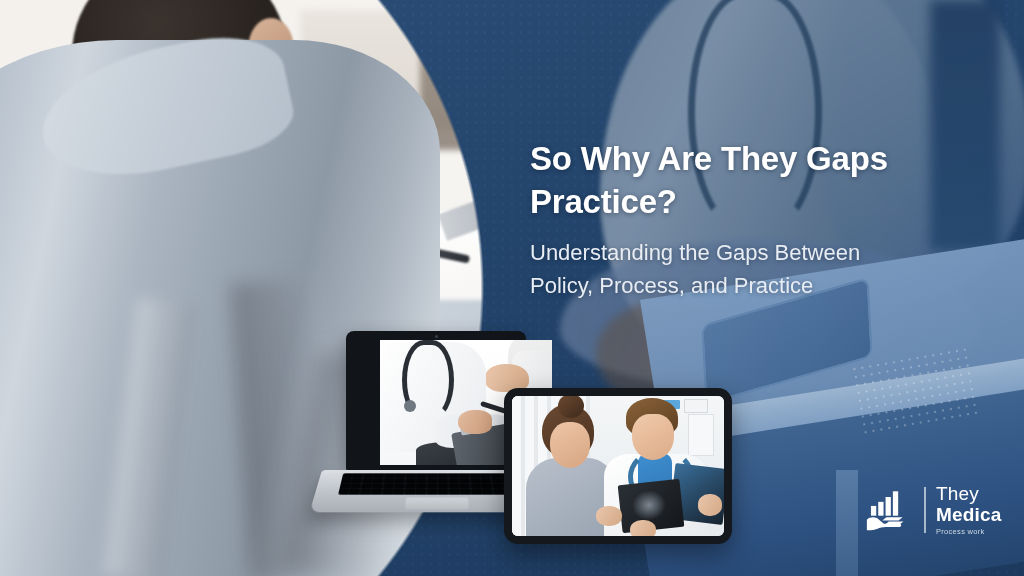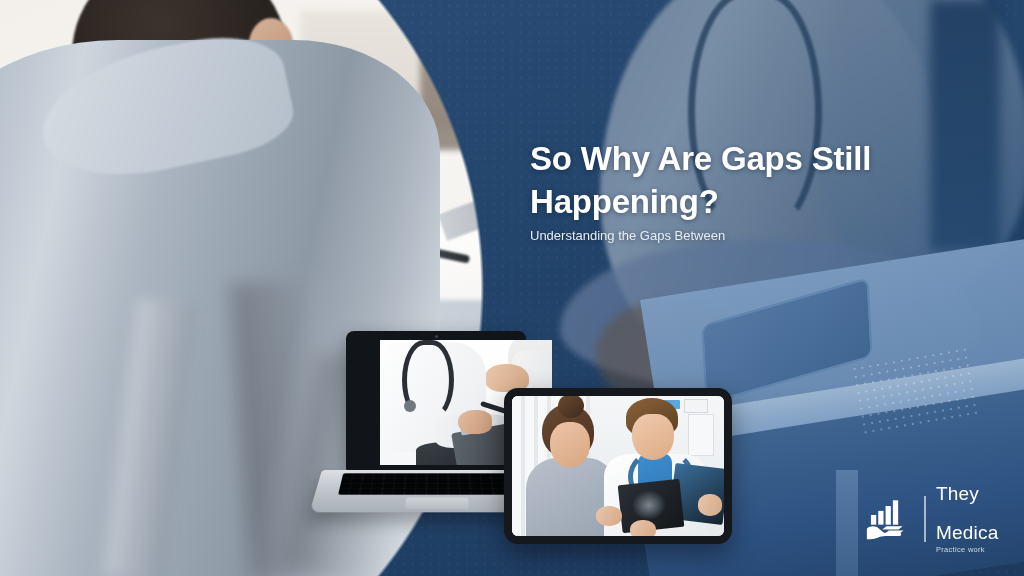--- a/index.html
+++ b/index.html
@@ -408,41 +408,41 @@
   .headline{
     margin:0;
     color:#ffffff;
     font-size:33px;
     line-height:1.30;
     font-weight:bold;
     letter-spacing:-.2px;
     text-shadow:0 1px 5px rgba(8,20,38,.45);
   }
   .subhead{
-    margin:2px 0 0 0;
+    margin:12px 0 0 0;
     color:#e8edf4;
-    font-size:13px;
+    font-size:22px;
     line-height:1.52;
     font-weight:normal;
     text-shadow:0 1px 5px rgba(8,20,38,.40);
   }
 
   
   .logo{
     position:absolute;left:862px;top:484px;
     display:flex;align-items:center;gap:10px;
   }
   .logo-mark{width:52px;height:52px;display:block;}
   .logo-div{width:2px;height:46px;background:rgba(255,255,255,.60);}
   .logo-text{display:flex;flex-direction:column;line-height:1;}
   .logo-name{
     color:#ffffff;font-size:19px;font-weight:normal;letter-spacing:.2px;
   }
   .logo-name2{
-    color:#ffffff;font-size:19px;font-weight:normal;letter-spacing:.2px;margin-top:20px;
+    color:#ffffff;font-size:19px;font-weight:bold;letter-spacing:.2px;margin-top:2px;
   }
   .logo-tag{
     color:#cfd9e6;font-size:7.5px;letter-spacing:.3px;margin-top:4px;
   }
 </style>
 </head>
 <body>
 
 <div class="banner">
 
@@ -530,39 +530,40 @@
       <div class="tb-pat-hand"></div>
       <div class="tb-doc-hand1"></div>
       <div class="tb-doc-hand2"></div>
     </div>
   </div>
 
   <div class="copy">
     <h1 class="headline">
       <br>
       <br>
-      <span>So Why Are Gaps Still</span><br>
-      <span>Happening?</span>
+      <span>So Why Are They Gaps</span><br>
+      <span>Practice?</span>
     </h1>
     <p class="subhead">
       <span>Understanding the Gaps Between</span><br>
+      <span>Policy, Process, and Practice</span>
     </p>
   </div>
 
   <div class="logo">
     <svg class="logo-mark" viewBox="0 0 64 64">
       <rect x="11" y="27" width="6.5" height="12" fill="#ffffff"></rect>
       <rect x="20" y="22" width="6.5" height="17" fill="#ffffff"></rect>
       <rect x="29" y="16" width="6.5" height="23" fill="#ffffff"></rect>
       <rect x="38" y="9" width="6.5" height="30" fill="#ffffff"></rect>
       <path d="M30 41 h20 l-5 4 h-20 z" fill="#ffffff"></path>
       <path d="M33 46 h18 l-5 4 h-18 z" fill="#ffffff"></path>
       <path d="M6 44 c4 -4 11 -4 15 0 l6 5 h19 c3 0 3 4 0 4 h-17 c-8 0 -12 4 -18 4 h-5 z" fill="#ffffff"></path>
     </svg>
     <div class="logo-div"></div>
     <div class="logo-text">
       <span class="logo-name">They</span>
       <span class="logo-name2">Medica</span>
-      <span class="logo-tag">Practice work</span>
+      <span class="logo-tag">Process work</span>
     </div>
   </div>
 
 </div>
 
 </body></html>

